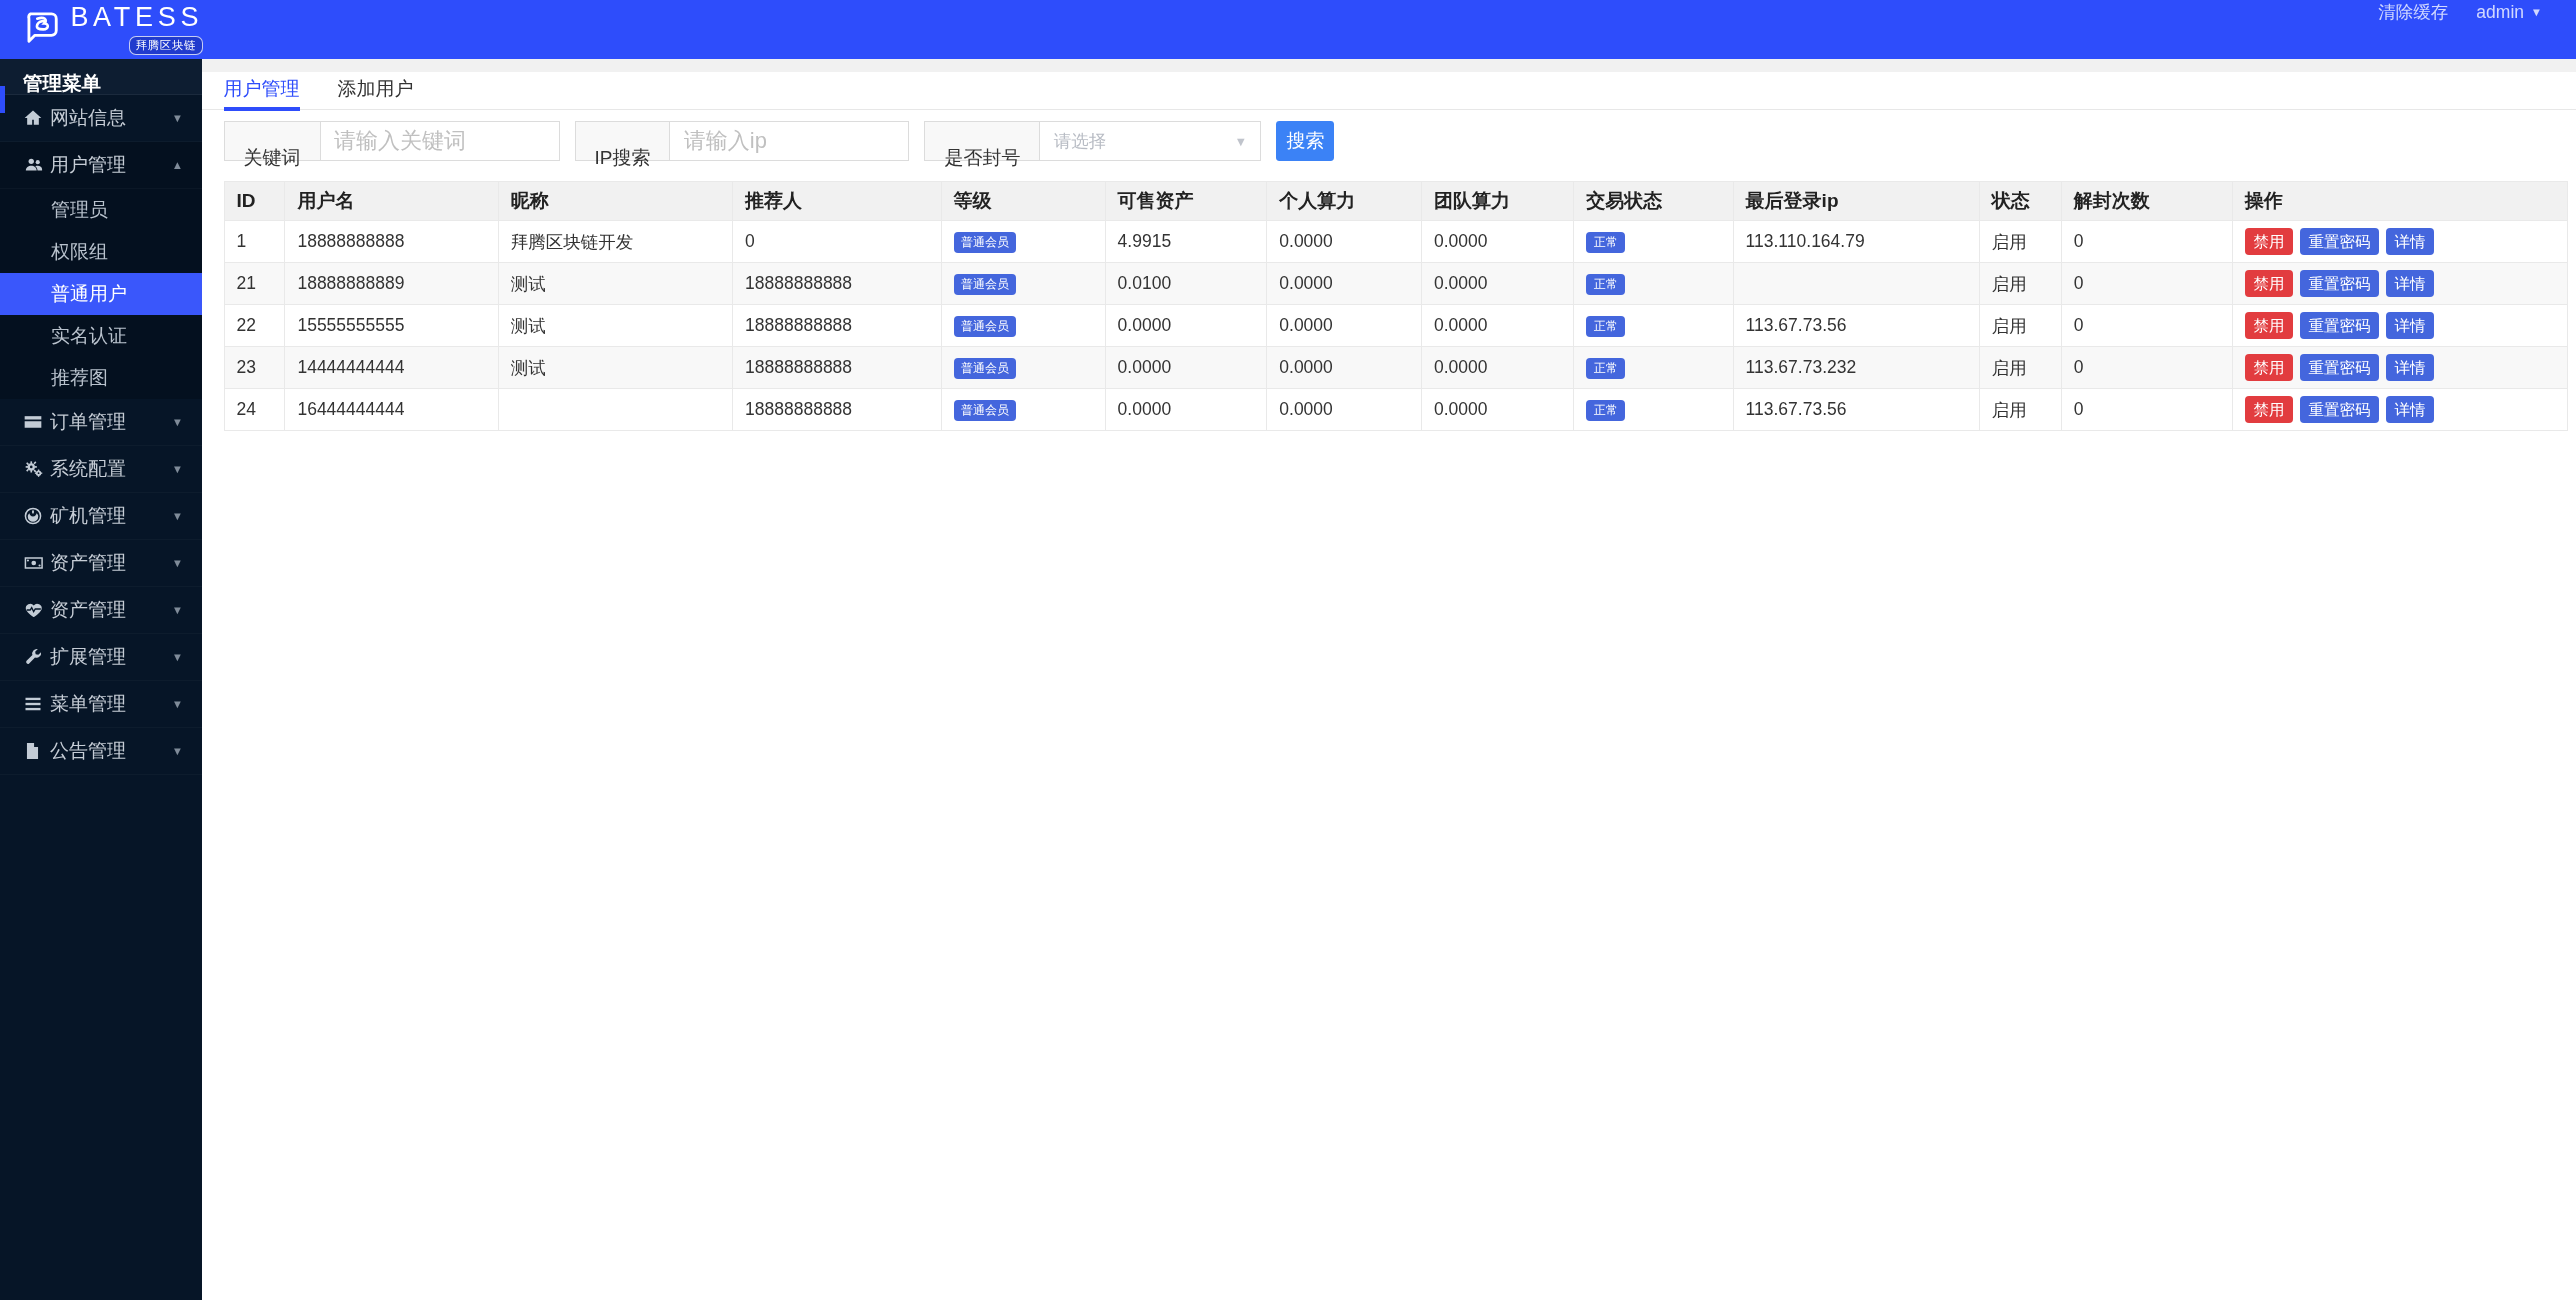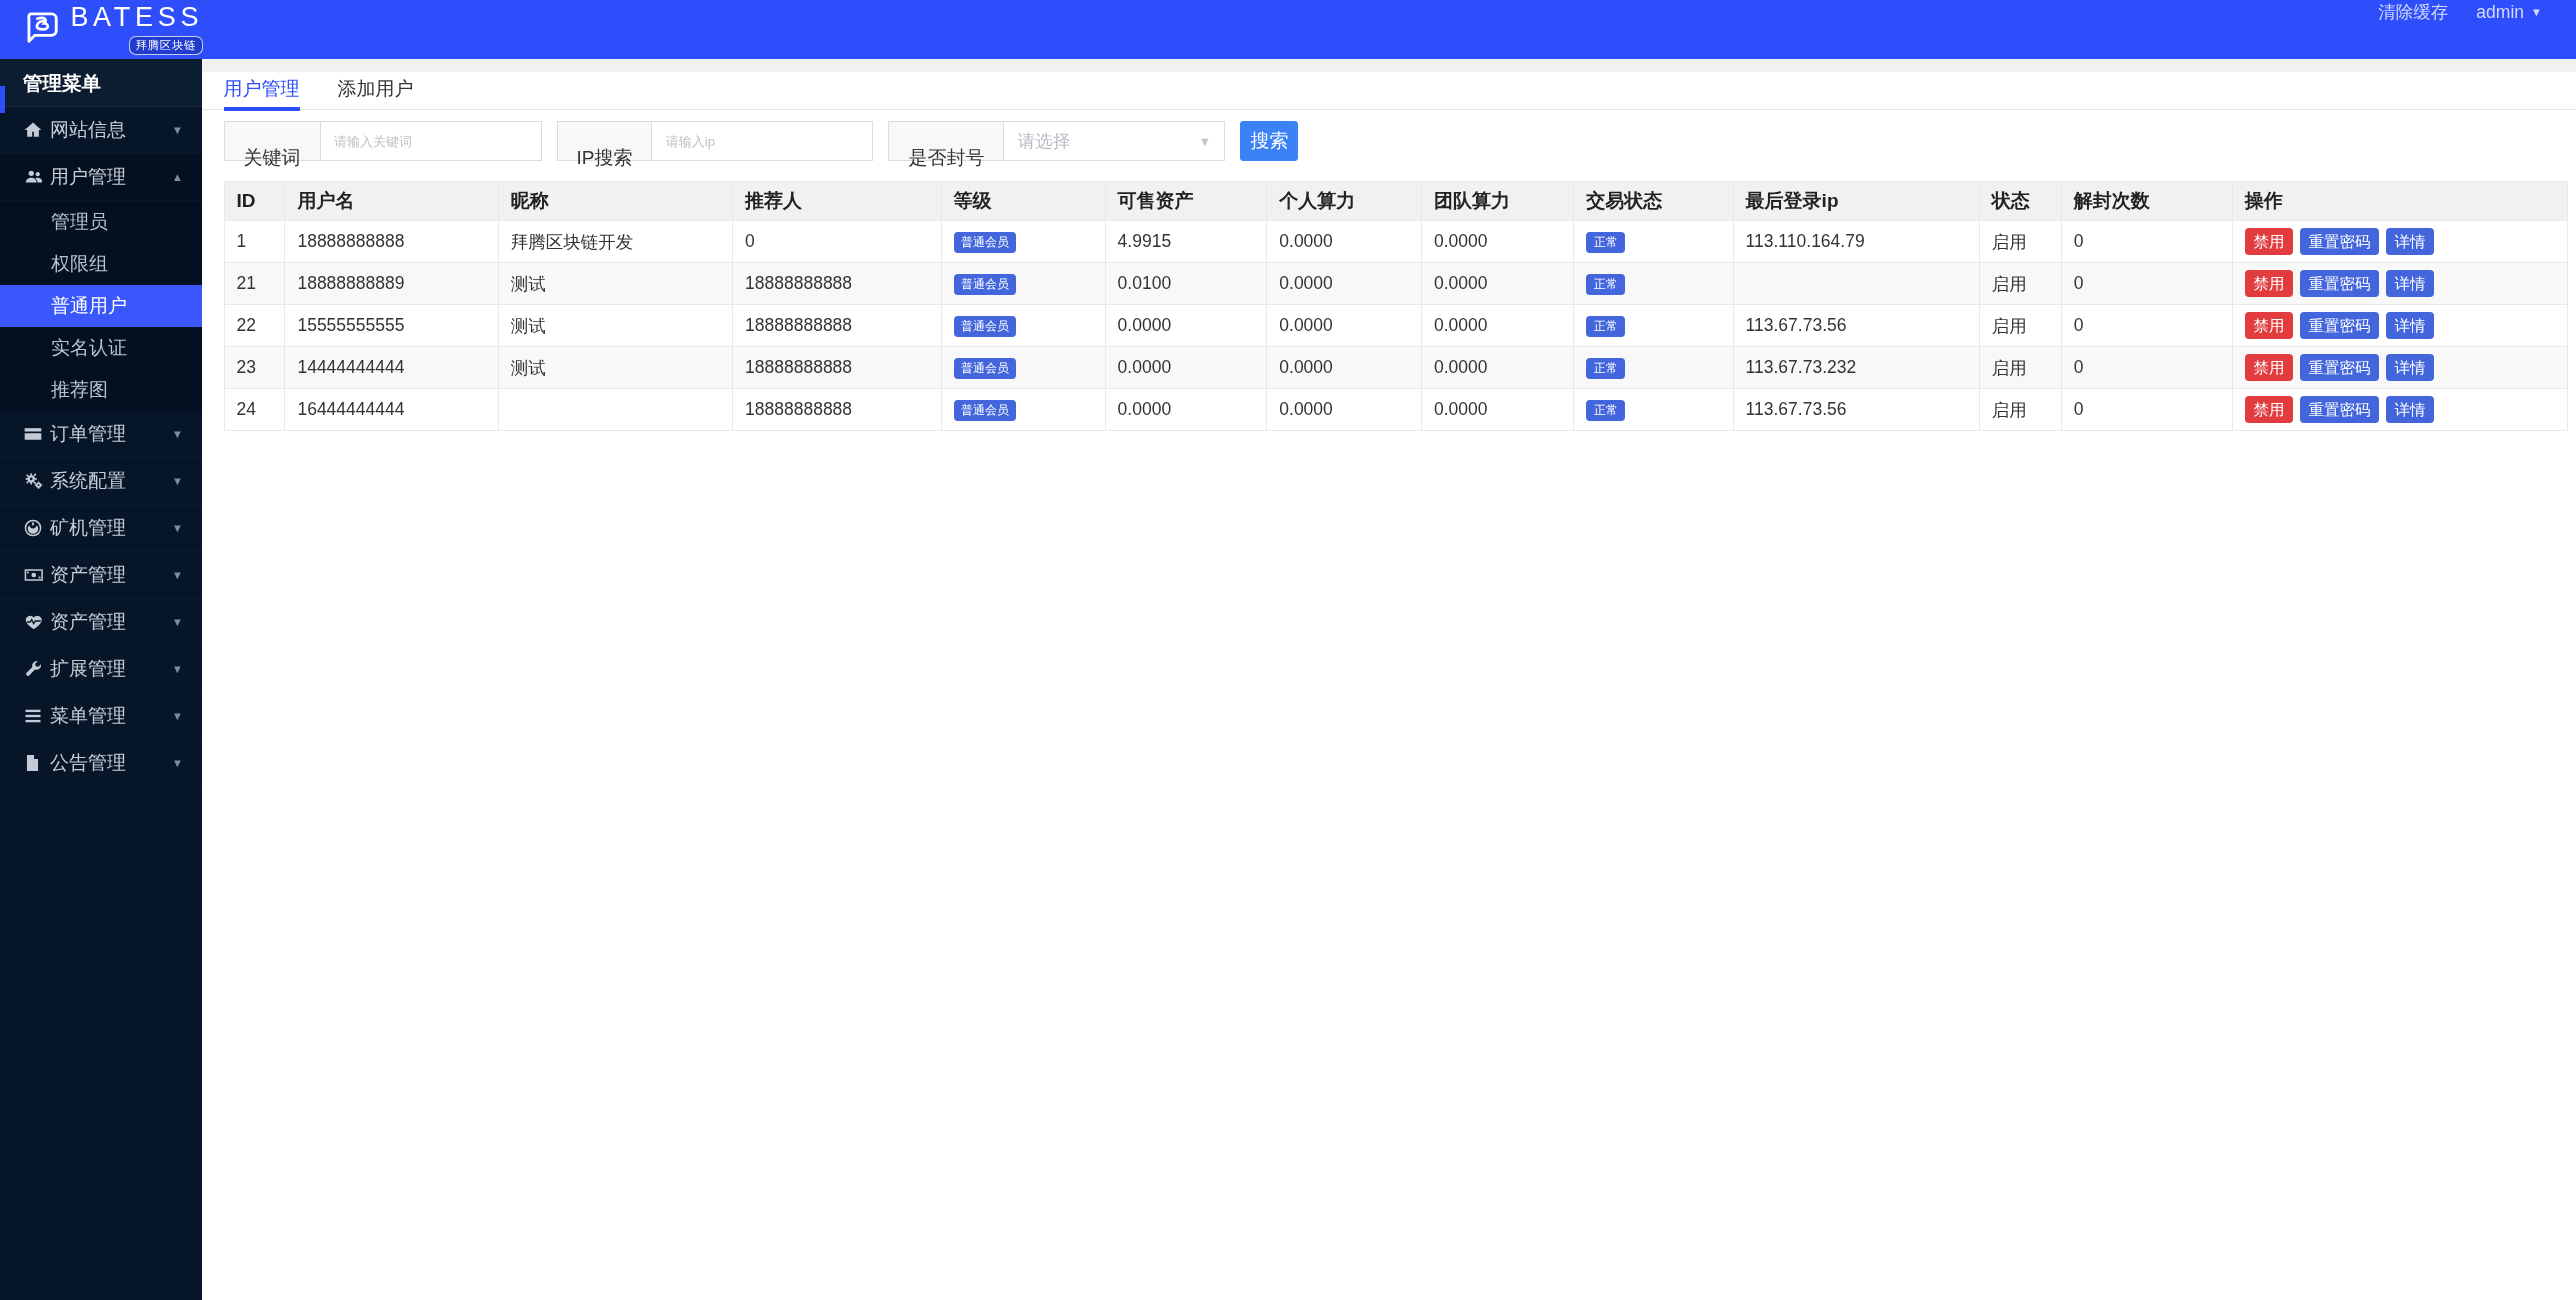--- a/index.html
+++ b/index.html
@@ -17,21 +17,21 @@
                border:0.7px solid rgba(255,255,255,.75); border-radius:7px; color:#fff;
                font-size:11.4px; padding:0.7px 6px; letter-spacing:0.7px; }
   .topbar-right { margin-left:auto; display:flex; align-items:center; gap:28px; padding-right:34px; }
   .topbar-link { color:rgba(255,255,255,.78); font-size:17.5px; cursor:pointer; }
   .topbar-user { color:rgba(255,255,255,.78); font-size:17.5px; cursor:pointer; display:flex; align-items:center; gap:6.7px; }
   .caret-down-sm { font-size:11.4px; color:rgba(255,255,255,.78); }
 
   
   .sidebar { position:absolute; left:0; top:59px; bottom:0; width:202px; background:#061527; }
   .side-scroll-thumb { position:absolute; left:0; top:27px; width:4.7px; height:27px; background:#2e4dfb; }
-  .menu-header { height:48px; line-height:48px; padding-left:23px; color:#fff; font-size:19.5px;
+  .menu-header { height:36px; line-height:48px; padding-left:23px; color:#fff; font-size:19.5px;
                  font-weight:bold; background:#0d1d31; border-bottom:0.7px solid rgba(255,255,255,.06); }
   .side-item { height:47px; display:flex; align-items:center; padding:0 19px 0 23px;
                color:#c6cdd6; font-size:19px; cursor:pointer; border-bottom:0.7px solid rgba(255,255,255,.03); }
   .side-item .ico { width:27px; display:flex; align-items:center; }
   .side-item .cart { margin-left:auto; font-size:11.4px; color:#7f8b99; }
   .side-section { background:#04101f; }
   .side-child { height:42px; line-height:42px; padding-left:51px; color:#b9c2cd; font-size:19px; cursor:pointer; }
   .side-child.active { background:#3a57fb; color:#fff; }
 
   
@@ -42,21 +42,21 @@
             border-bottom:1.3px solid #e7e7e7; }
   .tab { position:relative; height:38px; line-height:34px; font-size:19px; color:#333;
          margin-right:38px; cursor:pointer; }
   .tab.active { color:#2e4dfb; }
   .tab.active::after { content:''; position:absolute; left:0; right:0; bottom:-1.3px; height:4px; background:#2e4dfb; }
 
   .filters { display:flex; align-items:center; margin:10.8px 8px 0 21.5px; height:40px; }
   .fgroup { display:flex; height:40px; margin-right:15px; }
   .flabel { background:#f8f8f8; border:0.7px solid #dcdcdc; border-right:none; padding:16px 19px;
             line-height:39px; font-size:19px; color:#333; white-space:nowrap; }
-  .finput { width:222px; border:0.7px solid #dcdcdc; font-size:13px; color:#333; padding:0 13.4px;
+  .finput { width:240px; border:0.7px solid #dcdcdc; font-size:22px; color:#333; padding:0 13.4px;
             outline:none; background:#fff; }
   .finput::placeholder { color:#c0c0c0; }
   .fselect { width:222px; border:0.7px solid #dcdcdc; background:#fff; display:flex; align-items:center;
              padding:0 13.4px; font-size:17.5px; color:#b8bcc4; cursor:pointer; }
   .fselect .caret { margin-left:auto; color:#c0c4cc; font-size:12.8px; }
   .search-btn { width:58px; height:40px; background:#3b82f6; color:#fff; border:none; border-radius:3.4px;
                 font-size:19px; cursor:pointer; }
 
   .table-wrap { margin:20px 8px 0 21.5px;border-radius:18px; }
   table { width:100%; border-collapse:collapse; table-layout:fixed; }

